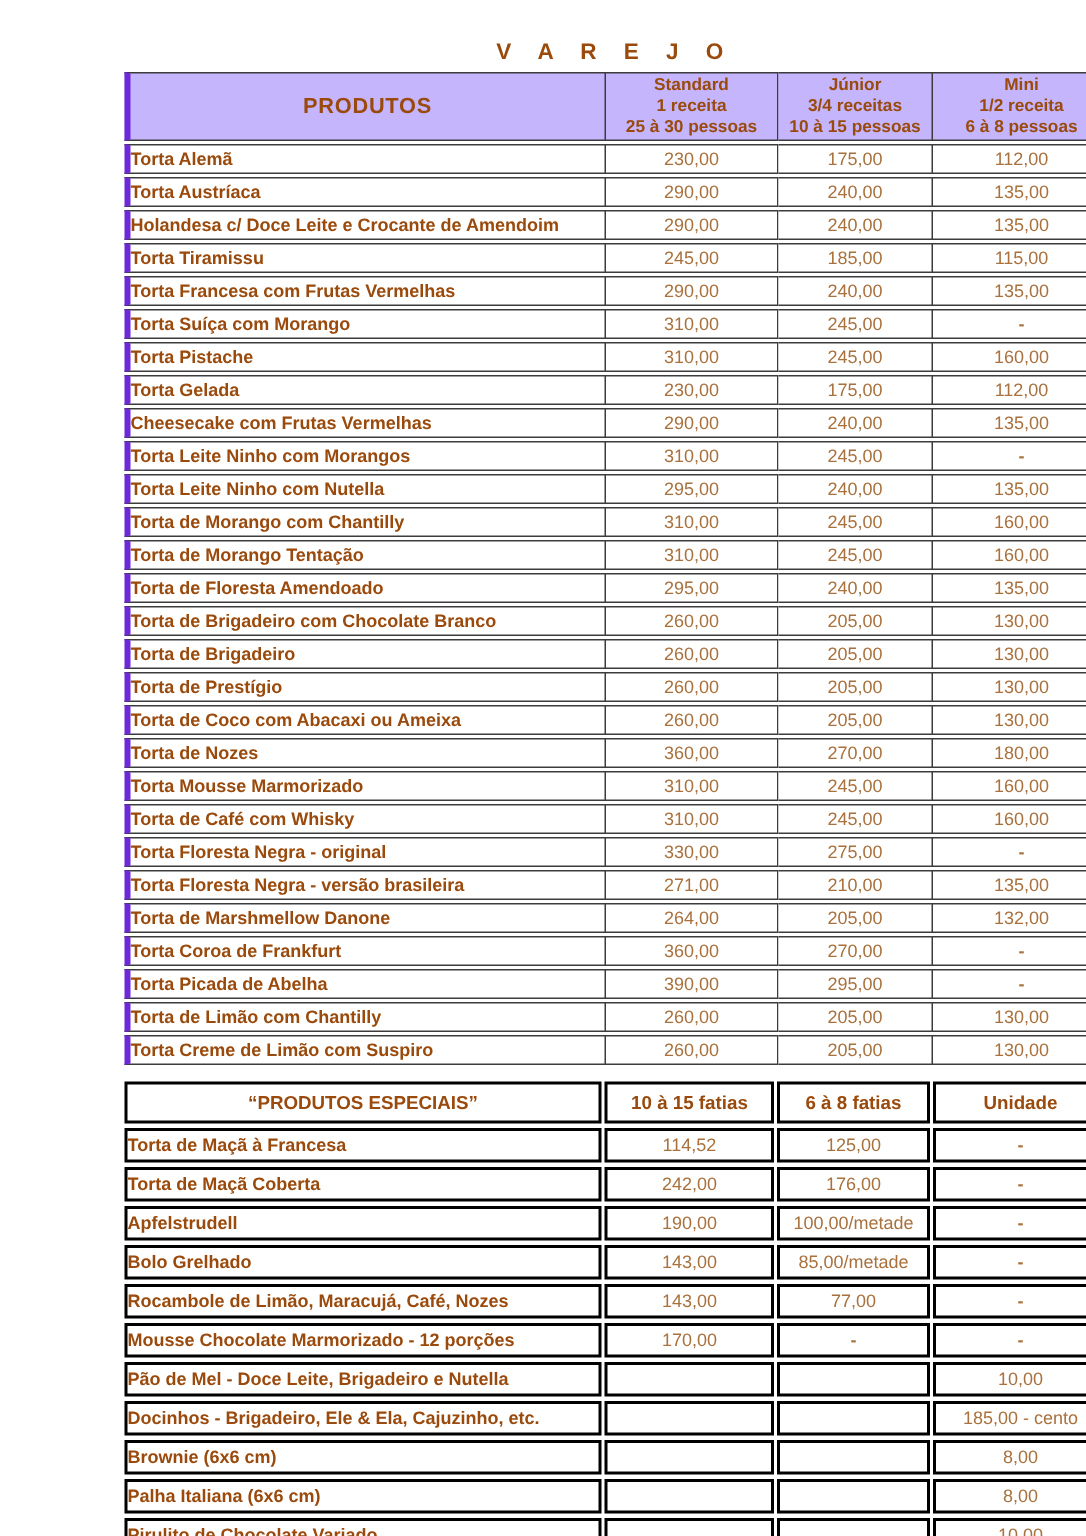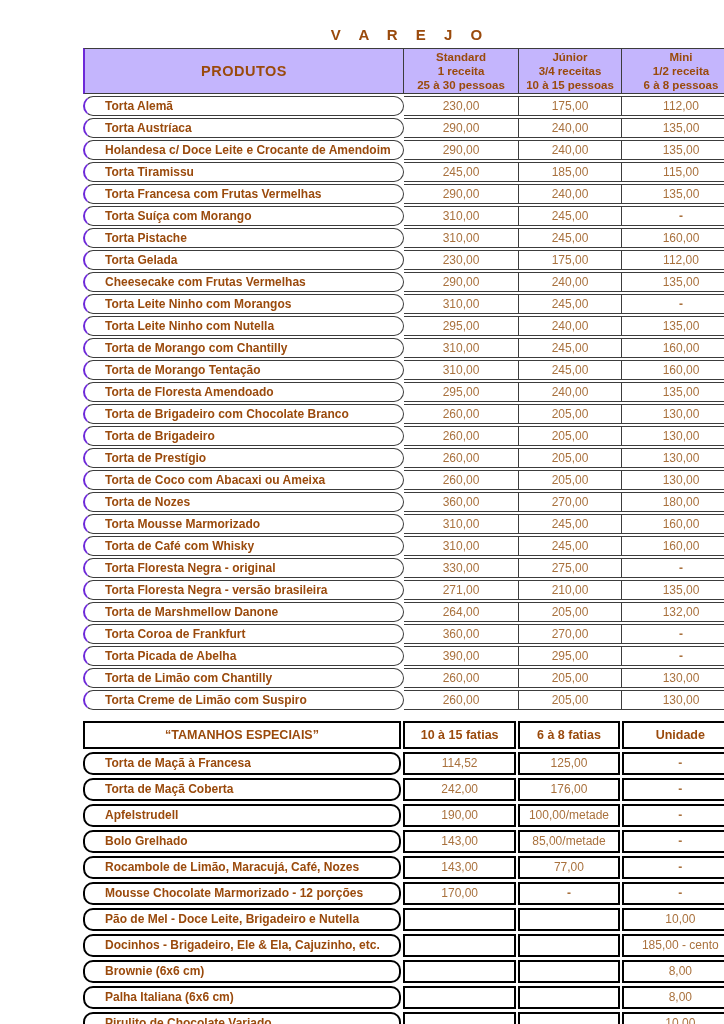--- a/index.html
+++ b/index.html
@@ -28,41 +28,40 @@
     border-spacing:0 2px;
   }
   table.main th, table.main td{
     border-top:1px solid #3c3c3c;
     border-bottom:1px solid #3c3c3c;
     border-right:1px solid #3c3c3c;
     overflow:hidden;
     white-space:nowrap;
   }
   table.main th:first-child, table.main td:first-child{
-    border-left:2px solid #6d28d9;
+    border-left:4px solid #6d28d9;
   }
   table.main th{
     background:#c4b5fd;
     color:#9a4a0c;
     font-weight:bold;
     font-size:11.5px;
     line-height:14px;
     padding:1px 0;
     text-align:center;
     vertical-align:middle;
   }
   table.main th.products{font-size:14.5px;letter-spacing:.5px;}
   table.main td{height:16px;line-height:16px;font-size:12px;background:#fff;}
 
   .name-cell{
     text-align:left;
-    padding-left:20px;
+    padding-left:0;
     font-weight:bold;
     color:#9a4a0c;
-    border-radius:10px;
   }
   .value-cell{
     text-align:center;
     color:#a9713d;
   }
   td.dash{font-weight:bold;}
 
   
   table.special{
     margin:6px 0 0 33px;
@@ -291,21 +290,21 @@
 
   <table class="special">
     <colgroup>
       <col style="width:317px">
         <col style="width:113px">
         <col style="width:101px">
         <col style="width:117px">
     </colgroup>
     <thead>
       <tr>
-        <th>“TAMANHOS ESPECIAIS”</th>
+        <th>“PRODUTOS ESPECIAIS”</th>
         <th>10 à 15 fatias</th>
         <th>6 à 8 fatias</th>
         <th>Unidade</th>
       </tr>
     </thead>
     <tbody>
         <tr>
           <td class="name-cell">Torta de Maçã à Francesa</td>
           <td class="value-cell">114,52</td>
           <td class="value-cell">125,00</td>

